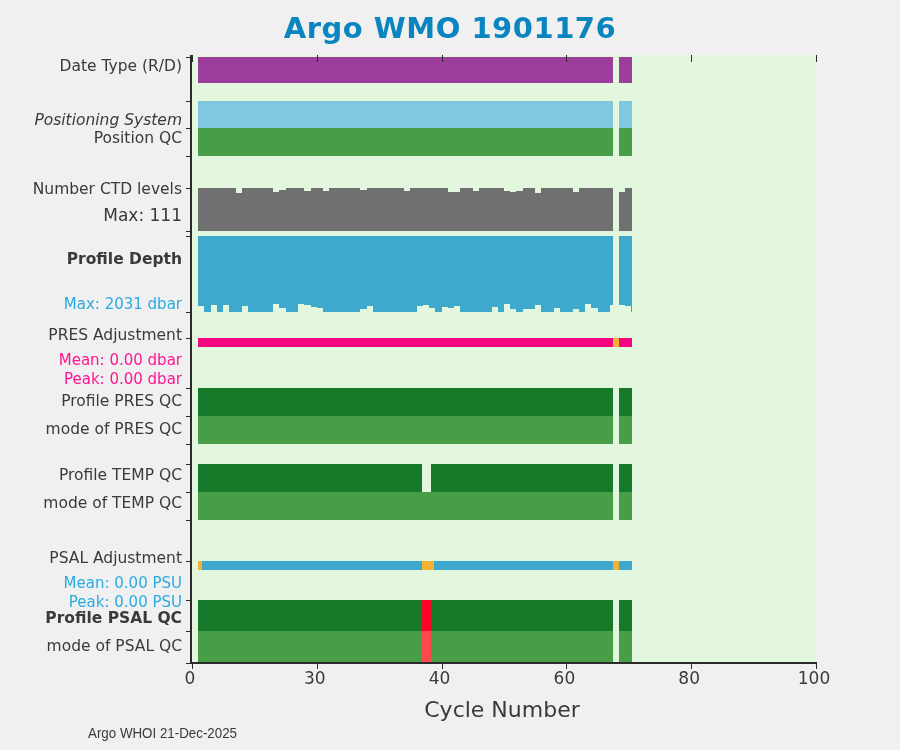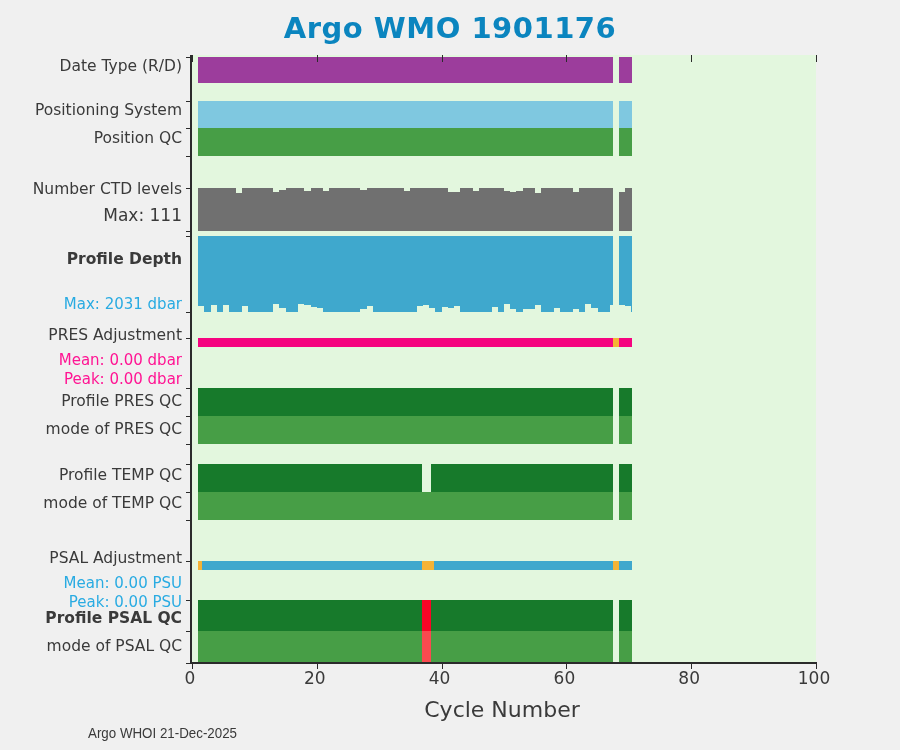--- a/index.html
+++ b/index.html
@@ -73,21 +73,21 @@
 </style>
 </head>
 <body>
 
 <div id="stage">
 
   <div class="title">Argo WMO 1901176</div>
 
   <div class="ylabels">
       <div class="ylab" style="top: 3px;">Date Type (R/D)</div>
-      <div class="ylab" style="top: 47px;">Positioning System</div>
+      <div class="ylab" style="top: 57px; font-style: italic;">Positioning System</div>
       <div class="ylab" style="top: 75px;">Position QC</div>
       <div class="ylab" style="top: 126px;">Number CTD levels</div>
       <div class="ylab sub-dark" style="top: 152px;">Max: 111</div>
       <div class="ylab" style="top: 196px; font-weight: bold;">Profile Depth</div>
       <div class="ylab sub-blue" style="top: 220px; margin-top: 21px;">Max: 2031 dbar</div>
       <div class="ylab" style="top: 272px;">PRES Adjustment</div>
       <div class="ylab sub-mag" style="top: 297px;">Mean: 0.00 dbar</div>
       <div class="ylab sub-mag" style="top: 316px;">Peak: 0.00 dbar</div>
       <div class="ylab" style="top: 338px;">Profile PRES QC</div>
       <div class="ylab" style="top: 366px;">mode of PRES QC</div>
@@ -304,21 +304,21 @@
       <div class="xtick" style="left: 374.4px;"></div>
       <div class="xtop" style="left: 374.4px;"></div>
       <div class="xtick" style="left: 499.2px;"></div>
       <div class="xtop" style="left: 499.2px;"></div>
       <div class="xtick" style="left: 624px;"></div>
       <div class="xtop" style="left: 624px;"></div>
     </div>
 
   <div class="xticklabels">
       <div class="xtl" style="left: 0px;">0</div>
-      <div class="xtl" style="left: 124.8px;">20</div>
+      <div class="xtl" style="left: 124.8px;">30</div>
       <div class="xtl" style="left: 249.6px;">40</div>
       <div class="xtl" style="left: 374.4px;">60</div>
       <div class="xtl" style="left: 499.2px;">80</div>
       <div class="xtl" style="left: 624px;">100</div>
     </div>
   <div class="xaxis-title">Cycle Number</div>
   <div class="footer">Argo WHOI 21-Dec-2025</div>
 </div>
 
 </body></html>

